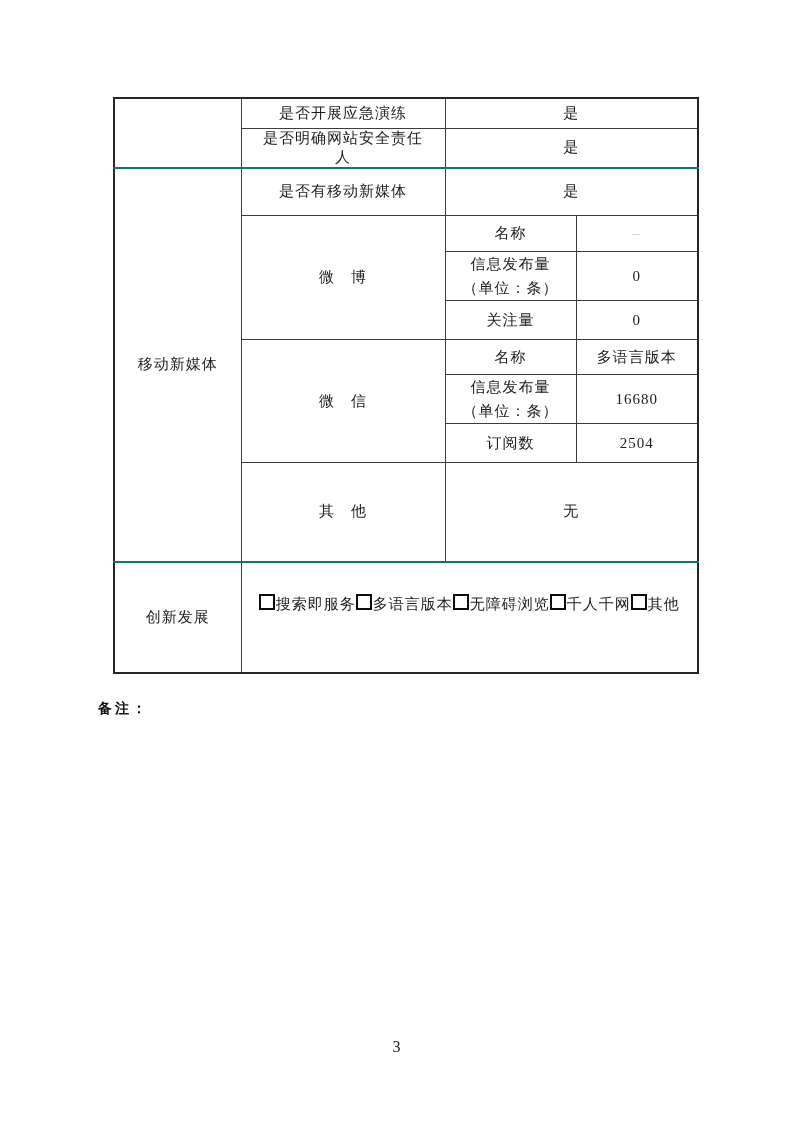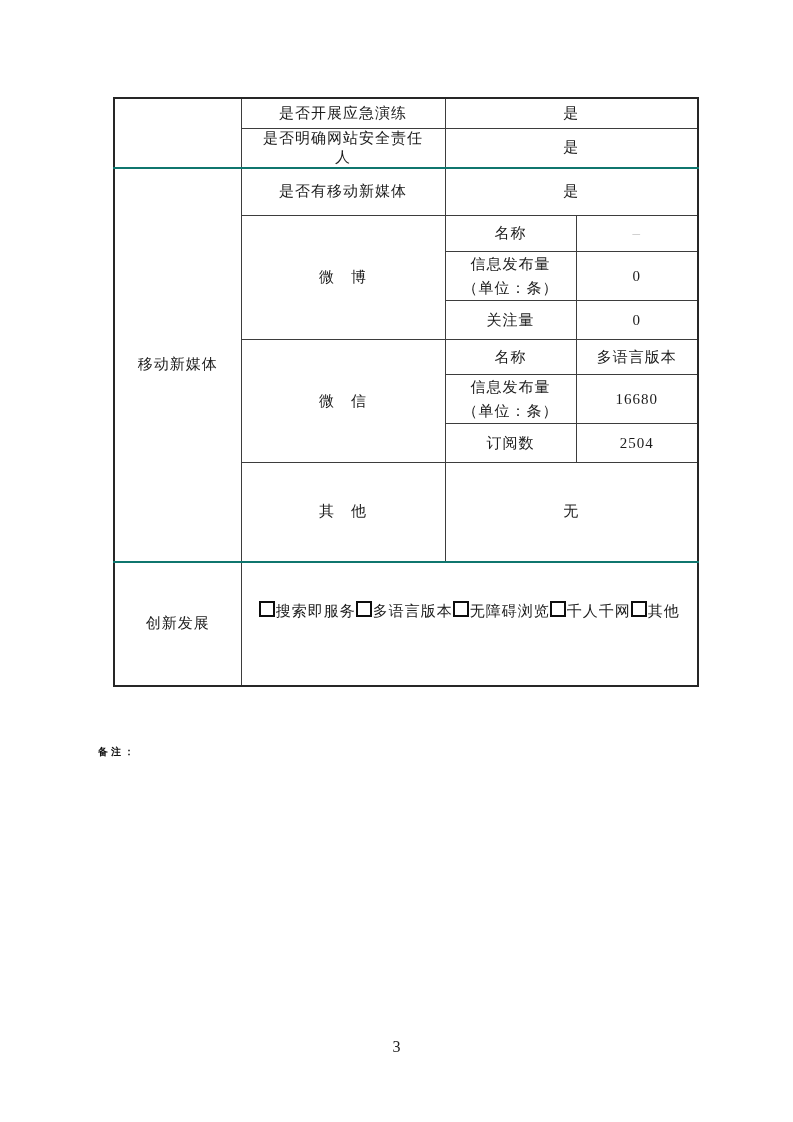--- a/index.html
+++ b/index.html
@@ -25,21 +25,21 @@
   .innov-cell{padding:0;text-decoration:underline;}
   .innov-content{position:relative;top:-13px;white-space:nowrap;letter-spacing:1px;}
   .opt{display:inline-block;}
   .cb{
     display:inline-block;width:12px;height:12px;
     border:2px solid #0d0d0d;background:#ffffff;
     vertical-align:-1px;margin-right:1px;
   }
   .remark{
     position:absolute;left:98px;top:700px;
-    font-weight:bold;font-size:10px;letter-spacing:3px;color:#111;margin-top:45px;
+    font-weight:bold;font-size:14px;letter-spacing:3px;color:#111;
   }
   .page-num{
     position:absolute;left:0;top:1038px;width:100%;
     text-align:center;font-size:16px;color:#222;
   }
 </style>
 </head>
 <body>
 
 <table class="report-table">
@@ -98,21 +98,21 @@
     <tr style="height:39px">
       <td>订阅数</td>
       <td>2504</td>
     </tr>
 
     <tr style="height:99px">
       <td>其　他</td>
       <td colspan="2">无</td>
     </tr>
 
-    <tr class="sec-top" style="height:124px">
+    <tr class="sec-top" style="height:111px">
       <td>创新发展</td>
       <td colspan="3" class="innov-cell">
         <div class="innov-content">
           <span class="opt"><span class="cb"></span><span>搜索即服务</span></span><span class="opt"><span class="cb"></span><span>多语言版本</span></span><span class="opt"><span class="cb"></span><span>无障碍浏览</span></span><span class="opt"><span class="cb"></span><span>千人千网</span></span><span class="opt"><span class="cb"></span><span>其他</span></span>
         </div>
       </td>
     </tr>
   </tbody>
 </table>
 

